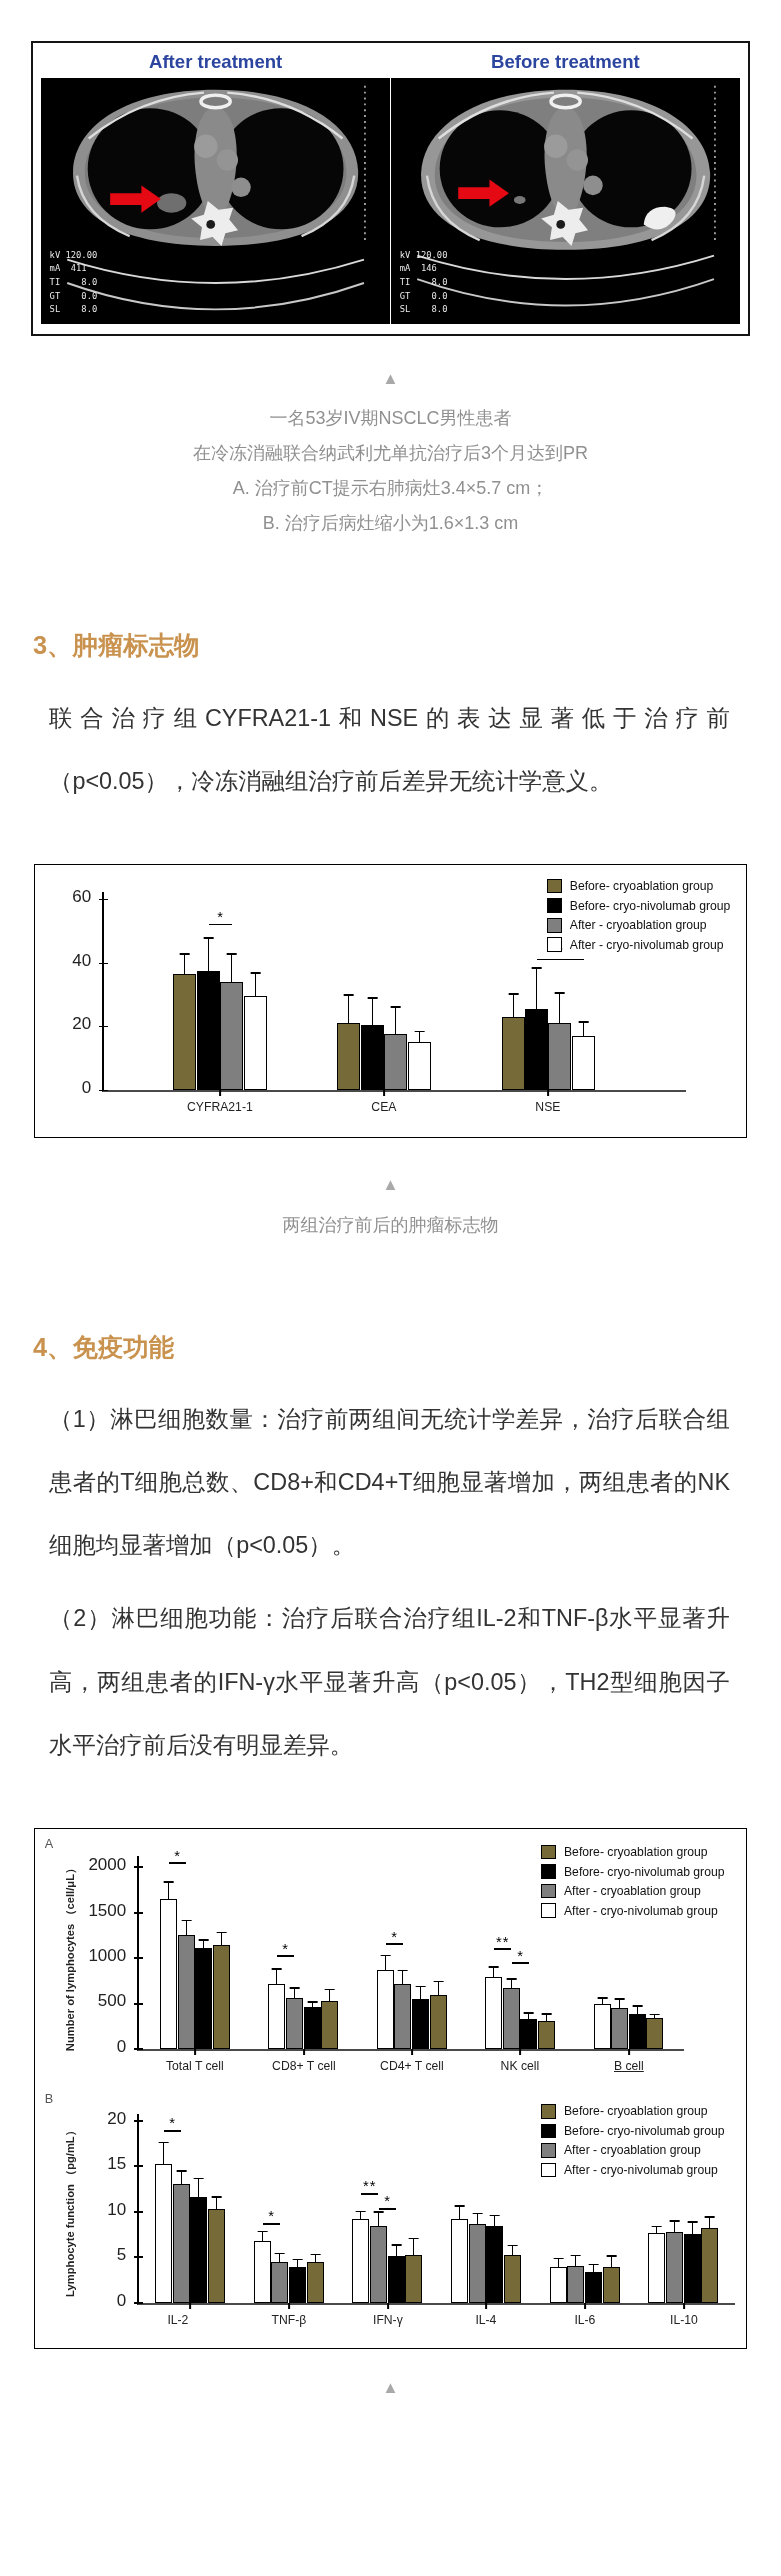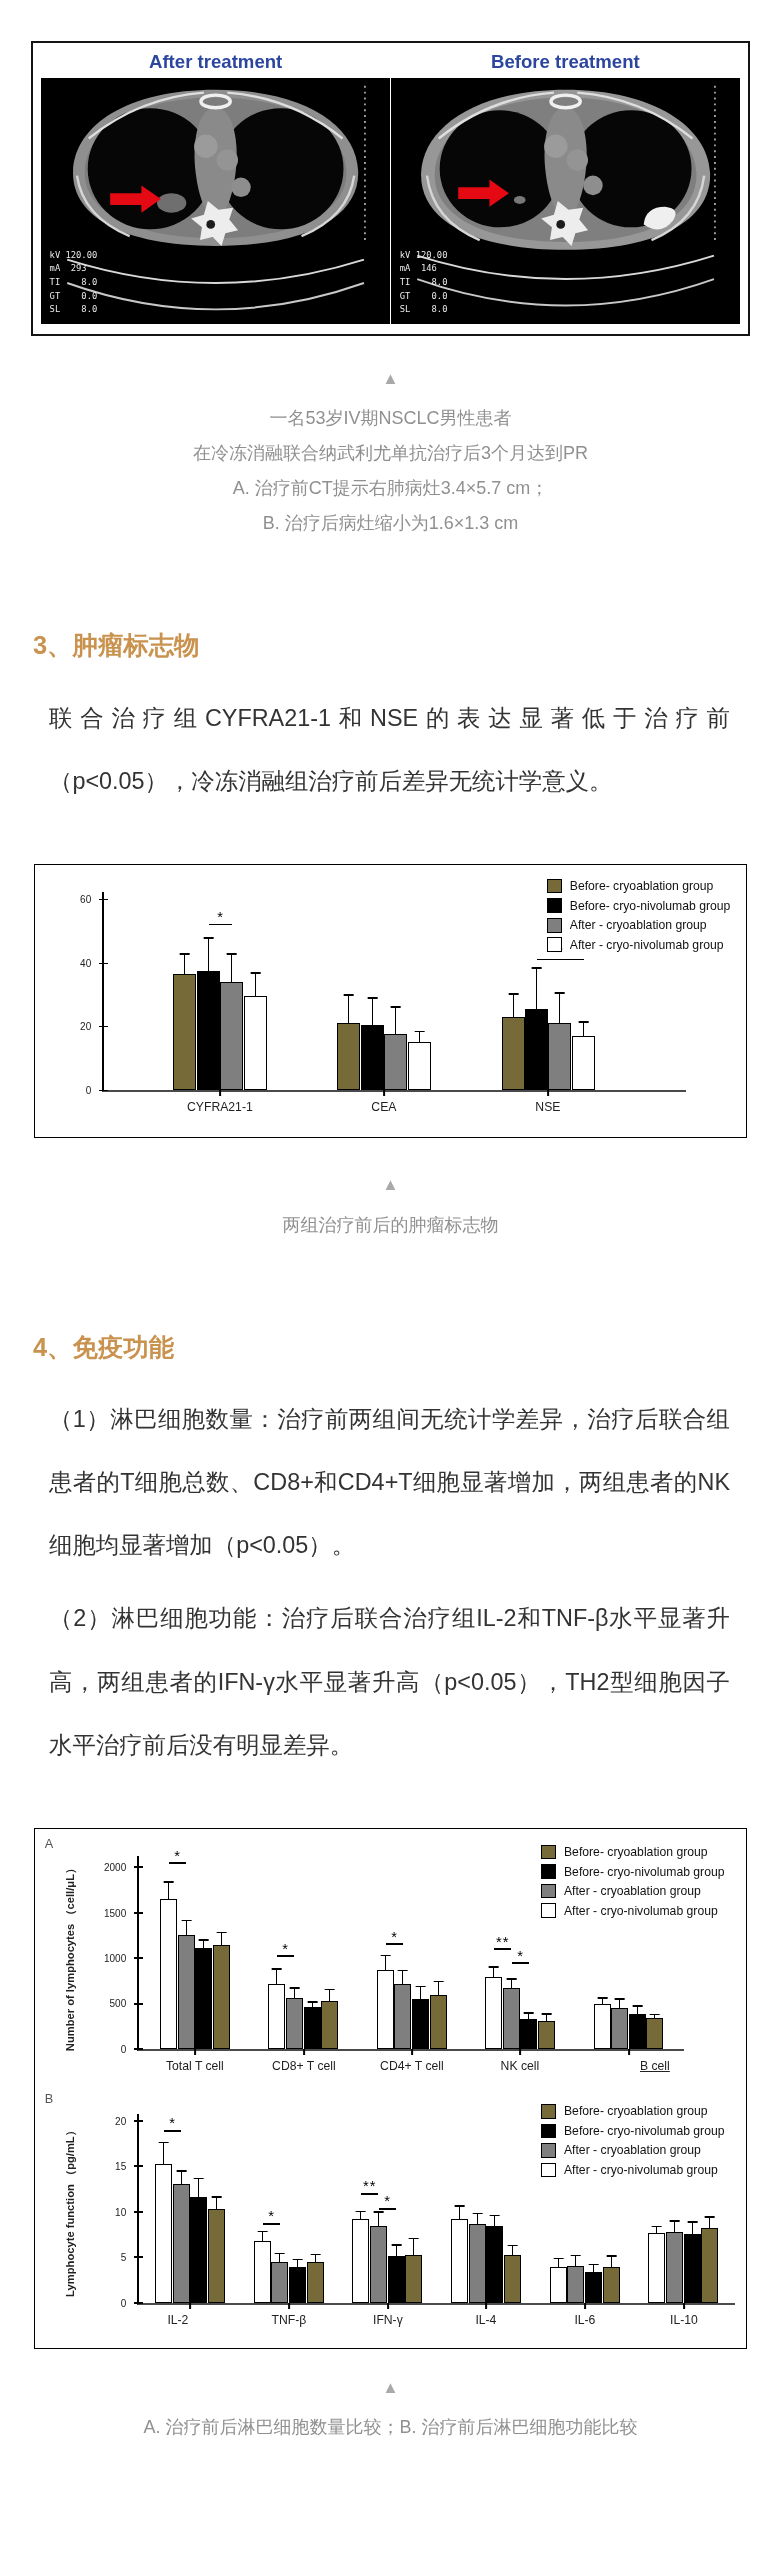--- a/index.html
+++ b/index.html
@@ -89,21 +89,21 @@
   .err { position:absolute; left:50%; bottom:100%; width:10.7px; transform:translateX(-50%); }
   .err::before {
     content:""; position:absolute; left:50%; top:0; bottom:0; width:1.3px;
     background:#000; transform:translateX(-50%);
   }
   .err::after {
     content:""; position:absolute; top:0; left:0; right:0; height:1.6px; background:#000;
   }
   .ytick-label {
     position:absolute; right:100%; margin-right:12.7px; width:43px;
-    text-align:right; font-size:10px; color:#222; line-height:1;
+    text-align:right; font-size:17px; color:#222; line-height:1;
   }
   .ytick-mark {
     position:absolute; right:100%; margin-right:-3.9px; width:8.8px; height:1.8px; background:#000;
   }
   .xtick { position:absolute; top:100%; width:1.8px; height:5.9px; background:#000; transform:translateX(-50%); }
   .xlabel {
     position:absolute; top:100%; margin-top:9.8px; transform:translateX(-50%);
     font-size:12.2px; color:#222; white-space:nowrap;
   }
   .sigline { position:absolute; height:1.8px; background:#000; }
@@ -145,21 +145,21 @@
           <path d="M30,62 Q82,20 148,15" stroke="#dedede" stroke-width="2.5" fill="none"></path>
           <path d="M172,15 Q238,20 290,62" stroke="#dedede" stroke-width="2.5" fill="none"></path>
           <path d="M18,100 Q24,142 72,162" stroke="#d6d6d6" stroke-width="2.5" fill="none"></path>
           <path d="M248,162 Q296,142 302,100" stroke="#d6d6d6" stroke-width="2.5" fill="none"></path>
           <ellipse cx="115" cy="128" rx="15" ry="10" fill="#6f6f6f"></ellipse>
           <path d="M160,126 l11,9 15,-2 -4,12 9,11 -13,3 -4,13 -9,-9 -13,3 2,-13 -11,-9 13,-4 z" transform="translate(-8,0)" fill="#ededed"></path>
           <circle cx="155" cy="150" r="4.5" fill="#1c1c1c"></circle>
           <polygon points="52,118 84,118 84,110 104,124 84,138 84,130 52,130" fill="#e50914"></polygon>
           <line x1="313" y1="8" x2="313" y2="170" stroke="#cccccc" stroke-width="1.5" stroke-dasharray="2,4"></line>
         </svg>
-        <div class="ct-overlay"><div>kV 120.00</div><div>mA  293</div><div>TI    8.0</div><div>GT    0.0</div><div>SL    8.0</div></div>
+        <div class="ct-overlay"><div>kV 120.00</div><div>mA  411</div><div>TI    8.0</div><div>GT    0.0</div><div>SL    8.0</div></div>
       </div>
 
       <div class="ct-image">
         <svg viewBox="0 0 320 252">
           <rect width="320" height="252" fill="#000"></rect>
           <path d="M8,182 Q160,230 312,182" stroke="#d8d8d8" stroke-width="2" fill="none"></path>
           <path d="M8,206 Q160,260 312,206" stroke="#c8c8c8" stroke-width="2" fill="none"></path>
           <path d="M160,12 C70,12 14,50 12,97 C10,144 62,176 160,176 C258,176 310,144 308,97 C306,50 250,12 160,12 Z" fill="#979797"></path>
           <path d="M160,20 C80,20 28,54 26,97 C24,138 70,168 160,168 C250,168 296,138 294,97 C292,54 240,20 160,20 Z" fill="#7f7f7f"></path>
           <ellipse cx="93" cy="93" rx="62" ry="60" fill="#060606"></ellipse>
@@ -364,21 +364,21 @@
             <div class="bar" style="left: 472px; width: 17.6px; height: 41px; background: rgb(127, 127, 127);">
               <div class="err" style="height: 11px;"></div>
             </div>
             <div class="bar" style="left: 490px; width: 17.6px; height: 35px; background: rgb(0, 0, 0);">
               <div class="err" style="height: 10px;"></div>
             </div>
             <div class="bar" style="left: 507px; width: 17.6px; height: 31px; background: rgb(118, 106, 56);">
               <div class="err" style="height: 5.5px;"></div>
             </div>
             <div class="xtick" style="left: 490px;"></div>
-            <div class="xlabel" style="left: 516px; text-decoration: underline;">B cell</div>
+            <div class="xlabel" style="left: 490px; text-decoration: underline;">B cell</div>
             <div class="sigline" style="left: 30px; width: 17.6px; bottom: 185px;">
               <div class="sigstar">*</div>
             </div>
             <div class="sigline" style="left: 138px; width: 17.6px; bottom: 92px;">
               <div class="sigstar">*</div>
             </div>
             <div class="sigline" style="left: 247px; width: 17.6px; bottom: 104px;">
               <div class="sigstar">*</div>
             </div>
             <div class="sigline" style="left: 355px; width: 17.6px; bottom: 99px;">
@@ -537,17 +537,16 @@
               <span class="swatch" style="background: rgb(255, 255, 255);"></span>
               <span class="legend-label">After - cryo-nivolumab group</span>
             </div>
           </div>
         </div>
     </div>
   </div>
 
   <div class="caption-block cap-fig2">
     <div class="triangle">▲</div>
-    <p class="caption">A. 治疗前后淋巴细胞数量比较；B. 治疗前后淋巴细胞功能比较</p>
   </div>
 
 </div>
 
 
 </body></html>

